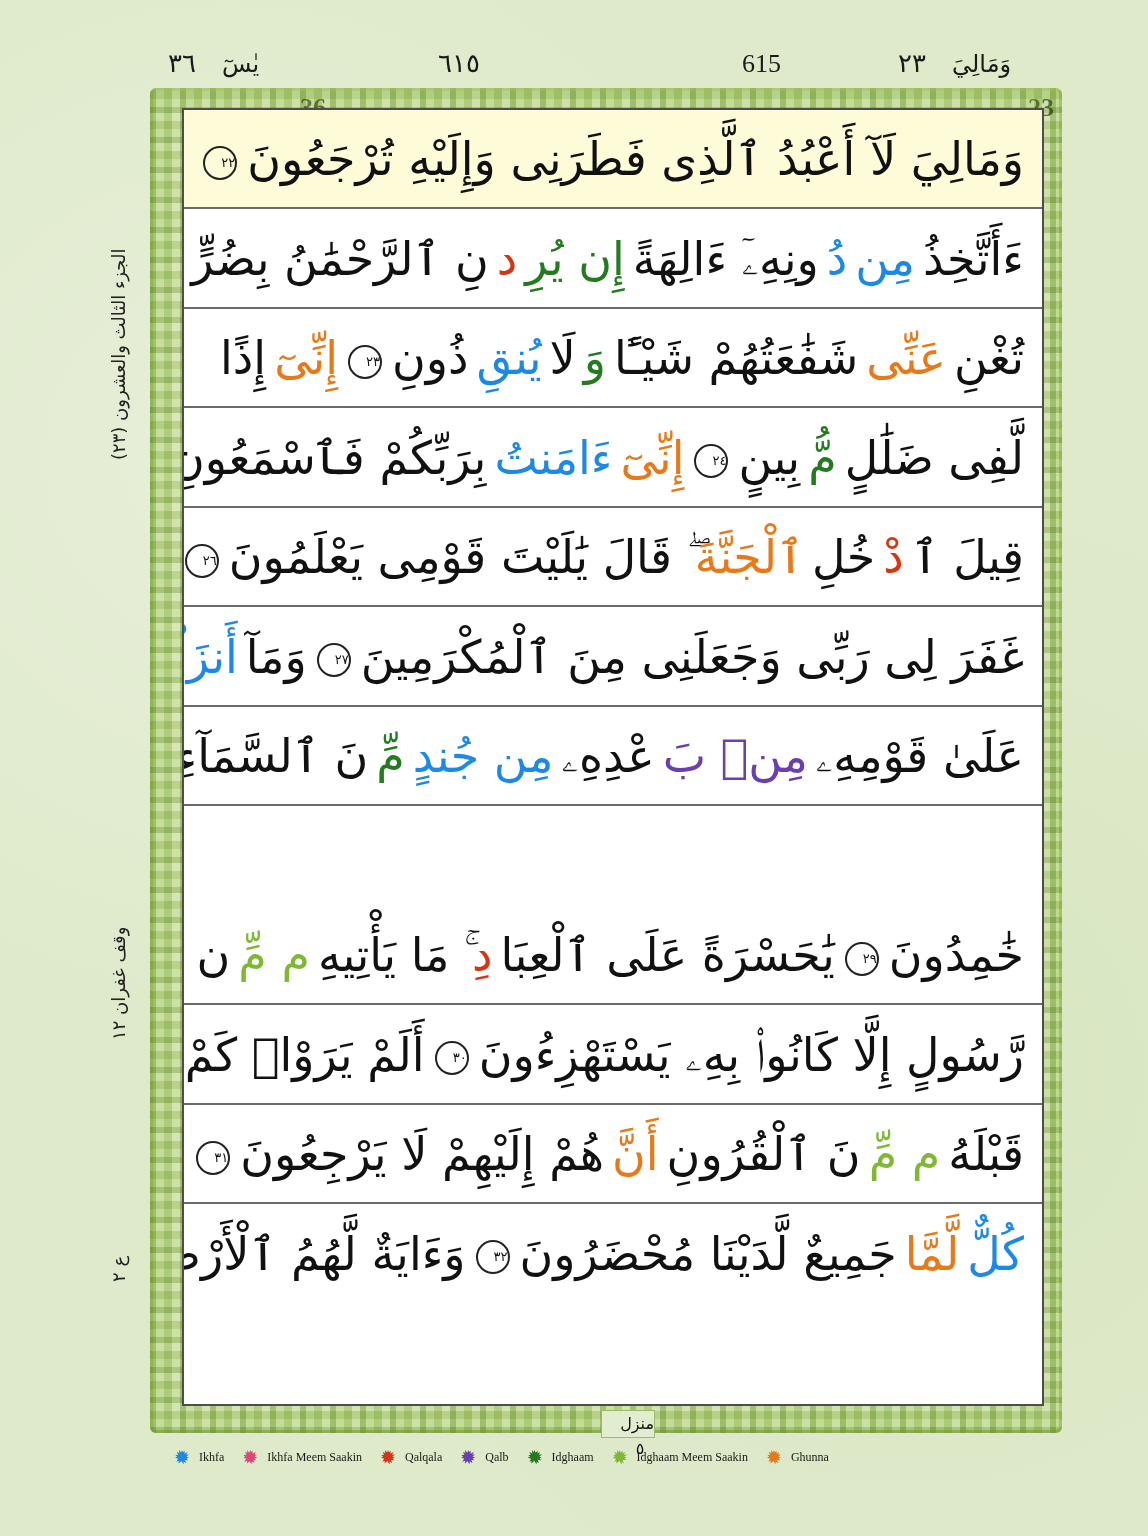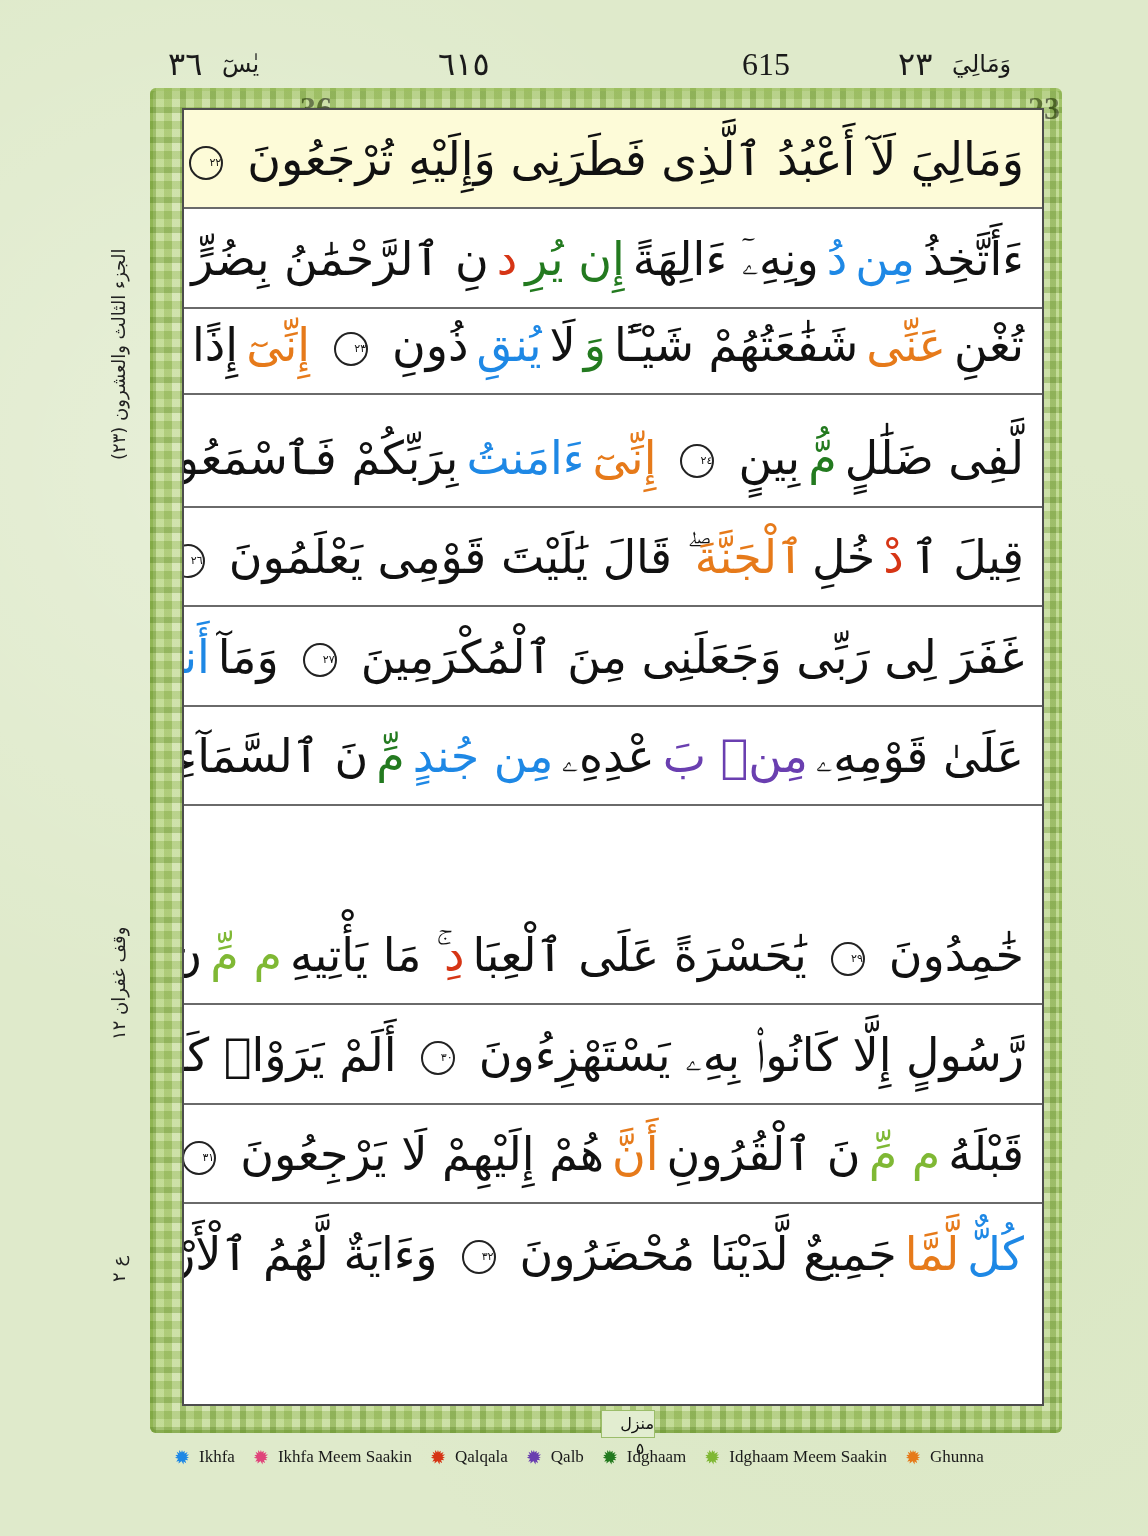--- a/index.html
+++ b/index.html
@@ -7,21 +7,21 @@
       width: 1148px; height: 1536px; position: relative; overflow: hidden;
       background: #dfeacb;
       background-image:
         radial-gradient(circle at 20% 30%, rgba(255,255,255,0.25) 0, rgba(255,255,255,0) 40%),
         radial-gradient(circle at 80% 70%, rgba(200,220,170,0.3) 0, rgba(200,220,170,0) 45%);
       font-family: "DejaVu Serif", serif;
       color: #111;
     }
     
     .header { position: absolute; top: 44px; left: 160px; width: 900px; height: 46px; }
-    .hdr { position: absolute; top: 0; font-size: 32px; line-height: 40px; font-family: "Liberation Serif", serif; color: #1a1a1a; }
+    .hdr { position: absolute; top: 0; font-size: 26px; line-height: 40px; font-family: "Liberation Serif", serif; color: #1a1a1a; }
     .hdr.bold { font-weight: bold; margin-top: 44px; }
     .hdr-ar { font-family: "DejaVu Sans", sans-serif; font-size: 24px; }
 
     
     .ornament {
       position: absolute; left: 150px; top: 88px; width: 912px; height: 1345px;
       border-radius: 6px;
       background:
         repeating-linear-gradient(90deg, rgba(130,170,60,0.55) 0 6px, rgba(200,225,150,0.5) 6px 14px, rgba(160,195,90,0.55) 14px 22px, rgba(220,235,185,0.4) 22px 30px);
       box-shadow: inset 0 0 0 3px rgba(140,180,70,0.5);
@@ -49,21 +49,21 @@
     .line.first { background: #fdfbd8; }
     .w { display: inline-block; margin: 0 4px; }
     .c-ikhfa { color: #1e88e5; }
     .c-qalqala { color: #d63515; }
     .c-qalb { color: #6a3fb0; }
     .c-idghaam { color: #237a1f; }
     .c-idghaam-meem { color: #7fb834; }
     .c-ghunna { color: #e67a1a; }
     .ayah-mark {
       display: inline-block; width: 30px; height: 30px; border: 2px solid #222; border-radius: 50%;
-      font-size: 11px; line-height: 30px; text-align: center; vertical-align: middle; margin: 0 20px;
+      font-size: 13px; line-height: 30px; text-align: center; vertical-align: middle; margin: 0 6px;
       direction: rtl;
     }
 
     
     .side {
       position: absolute; left: 108px; writing-mode: vertical-rl; transform: rotate(180deg);
       font-family: "DejaVu Sans", sans-serif; font-size: 18px; color: #222;
     }
     .side-juz { top: 100px; height: 360px; }
     .side-waqf { top: 840px; height: 200px; }
@@ -75,21 +75,21 @@
       background: #e2edd0; border: 1.5px solid #9bbd6a; box-sizing: border-box;
       font-family: "DejaVu Sans", sans-serif; font-size: 16px; line-height: 25px; text-align: center;
       direction: rtl;
       padding-left: 24px;
     }
 
     
     .legend {
       position: absolute; top: 1444px; left: 172px; height: 26px;
       display: flex; align-items: center; gap: 0;
-      font-family: "Liberation Serif", serif; font-size: 17px; color: #1a1a1a;
+      font-family: "Liberation Serif", serif; font-size: 12px; color: #1a1a1a;
     }
     .legend-item { display: flex; align-items: center; margin-right: 16px; }
     .star { width: 20px; height: 20px; margin-right: 7px; position: relative; }
     .star::before, .star::after {
       content: ""; position: absolute; inset: 3px; background: var(--c);
       clip-path: polygon(50% 0%, 61% 28%, 90% 15%, 75% 42%, 100% 55%, 70% 63%, 80% 95%, 52% 75%, 25% 97%, 30% 65%, 0% 55%, 26% 42%, 12% 12%, 40% 28%);
     }
     .star::after { transform: rotate(22deg); }
   </style>
 </head>
@@ -108,21 +108,21 @@
 
 <div class="ornament"></div>
 
 <div class="side side-juz">الجزء الثالث والعشرون (٢٣)</div>
 <div class="side side-waqf">وقف غفران ١٢</div>
 <div class="side side-ain">ع ٢</div>
 
 <div class="frame" id="frame">
     <div class="line first" style="top: 0px;"><span class="w">وَمَالِيَ لَآ أَعْبُدُ ٱلَّذِى فَطَرَنِى وَإِلَيْهِ تُرْجَعُونَ</span><span class="ayah-mark">٢٢</span></div>
     <div class="line" style="top: 99.5px;"><span class="w">ءَأَتَّخِذُ</span><span class="w c-ikhfa">مِن</span><span class="w c-ikhfa">دُ</span><span class="w">ونِهِۦٓ ءَالِهَةً</span><span class="w c-idghaam">إِن يُرِ</span><span class="w c-qalqala">د</span><span class="w">نِ ٱلرَّحْمَٰنُ بِضُرٍّ لَّا</span></div>
-    <div class="line" style="top: 186px;"><span class="w">تُغْنِ</span><span class="w c-ghunna">عَنِّى</span><span class="w">شَفَٰعَتُهُمْ شَيْـًٔا</span><span class="w c-idghaam">وَ</span><span class="w">لَا</span><span class="w c-ikhfa">يُنقِ</span><span class="w">ذُونِ</span><span class="ayah-mark">٢٣</span><span class="w c-ghunna">إِنِّىٓ</span><span class="w">إِذًا</span></div>
+    <div class="line" style="top: 199px;"><span class="w">تُغْنِ</span><span class="w c-ghunna">عَنِّى</span><span class="w">شَفَٰعَتُهُمْ شَيْـًٔا</span><span class="w c-idghaam">وَ</span><span class="w">لَا</span><span class="w c-ikhfa">يُنقِ</span><span class="w">ذُونِ</span><span class="ayah-mark">٢٣</span><span class="w c-ghunna">إِنِّىٓ</span><span class="w">إِذًا</span></div>
     <div class="line" style="top: 298.5px; text-decoration: underline;"><span class="w">لَّفِى ضَلَٰلٍ</span><span class="w c-idghaam">مُّ</span><span class="w">بِينٍ</span><span class="ayah-mark">٢٤</span><span class="w c-ghunna">إِنِّىٓ</span><span class="w c-ikhfa">ءَامَنتُ</span><span class="w">بِرَبِّكُمْ فَٱسْمَعُونِ</span></div>
     <div class="line" style="top: 398px;"><span class="w">قِيلَ ٱ</span><span class="w c-qalqala">دْ</span><span class="w">خُلِ</span><span class="w c-ghunna">ٱلْجَنَّةَ</span><span class="w">ۖ قَالَ يَٰلَيْتَ قَوْمِى يَعْلَمُونَ</span><span class="ayah-mark">٢٦</span></div>
     <div class="line" style="top: 497.5px;"><span class="w">غَفَرَ لِى رَبِّى وَجَعَلَنِى مِنَ ٱلْمُكْرَمِينَ</span><span class="ayah-mark">٢٧</span><span class="w">وَمَآ</span><span class="w c-ikhfa">أَنزَلْنَا</span></div>
     <div class="line" style="top: 597px;"><span class="w">عَلَىٰ قَوْمِهِۦ</span><span class="w c-qalb">مِنۢ بَ</span><span class="w">عْدِهِۦ</span><span class="w c-ikhfa">مِن جُندٍ</span><span class="w c-idghaam">مِّ</span><span class="w">نَ ٱلسَّمَآءِ وَمَا</span></div>
     <div class="line" style="top: 796px;"><span class="w">خَٰمِدُونَ</span><span class="ayah-mark">٢٩</span><span class="w">يَٰحَسْرَةً عَلَى ٱلْعِبَا</span><span class="w c-qalqala">دِ</span><span class="w">ۚ مَا يَأْتِيهِ</span><span class="w c-idghaam-meem">م مِّ</span><span class="w">ن</span></div>
     <div class="line" style="top: 895.5px;"><span class="w">رَّسُولٍ إِلَّا كَانُوا۟ بِهِۦ يَسْتَهْزِءُونَ</span><span class="ayah-mark">٣٠</span><span class="w">أَلَمْ يَرَوْا۟ كَمْ أَهْلَكْنَا</span></div>
     <div class="line" style="top: 995px;"><span class="w">قَبْلَهُ</span><span class="w c-idghaam-meem">م مِّ</span><span class="w">نَ ٱلْقُرُونِ</span><span class="w c-ghunna">أَنَّ</span><span class="w">هُمْ إِلَيْهِمْ لَا يَرْجِعُونَ</span><span class="ayah-mark">٣١</span><span class="w">وَ</span></div>
     <div class="line" style="top: 1094.5px;"><span class="w c-ikhfa">كُلٌّ</span><span class="w c-ghunna">لَّمَّا</span><span class="w">جَمِيعٌ لَّدَيْنَا مُحْضَرُونَ</span><span class="ayah-mark">٣٢</span><span class="w">وَءَايَةٌ لَّهُمُ ٱلْأَرْضُ</span></div>
   </div>
 

